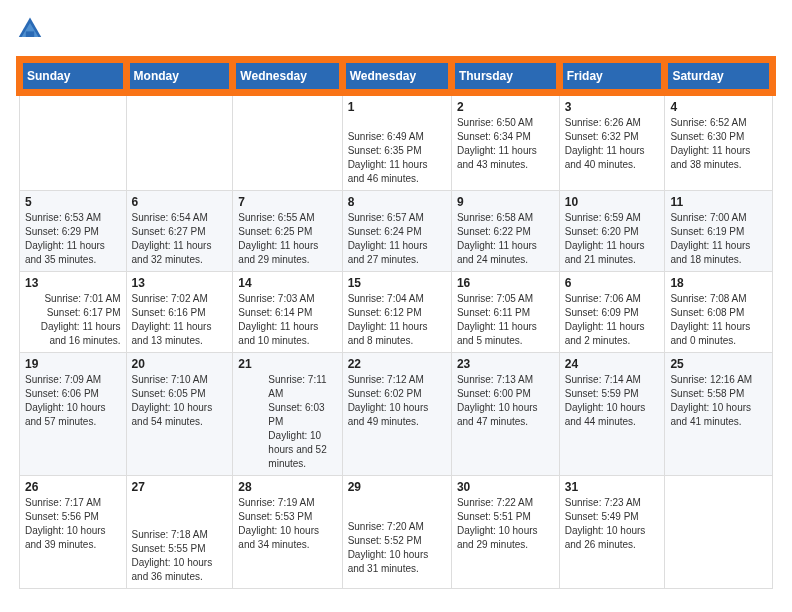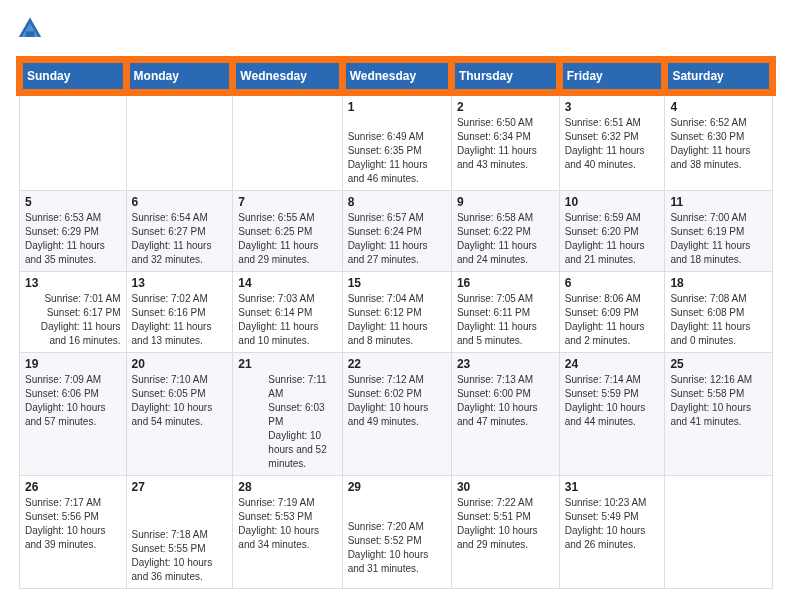--- a/index.html
+++ b/index.html
@@ -135,21 +135,21 @@
 Daylight: 11 hours and 46 minutes.</div>
         </td>
         <td>
           <span class="day-number">2</span>
           <div class="day-info" style="white-space: pre-line;">Sunrise: 6:50 AM
 Sunset: 6:34 PM
 Daylight: 11 hours and 43 minutes.</div>
         </td>
         <td>
           <span class="day-number">3</span>
-          <div class="day-info" style="white-space: pre-line;">Sunrise: 6:51 AM
+          <div class="day-info" style="white-space: pre-line;">Sunrise: 6:26 AM
 Sunset: 6:32 PM
 Daylight: 11 hours and 40 minutes.</div>
         </td>
         <td>
           <span class="day-number">4</span>
           <div class="day-info" style="white-space: pre-line;">Sunrise: 6:52 AM
 Sunset: 6:30 PM
 Daylight: 11 hours and 38 minutes.</div>
         </td>
       </tr>
@@ -223,21 +223,21 @@
 Daylight: 11 hours and 8 minutes.</div>
         </td>
         <td>
           <span class="day-number">16</span>
           <div class="day-info" style="white-space: pre-line;">Sunrise: 7:05 AM
 Sunset: 6:11 PM
 Daylight: 11 hours and 5 minutes.</div>
         </td>
         <td>
           <span class="day-number">6</span>
-          <div class="day-info" style="white-space: pre-line;">Sunrise: 8:06 AM
+          <div class="day-info" style="white-space: pre-line;">Sunrise: 7:06 AM
 Sunset: 6:09 PM
 Daylight: 11 hours and 2 minutes.</div>
         </td>
         <td>
           <span class="day-number">18</span>
           <div class="day-info" style="white-space: pre-line;">Sunrise: 7:08 AM
 Sunset: 6:08 PM
 Daylight: 11 hours and 0 minutes.</div>
         </td>
       </tr>
@@ -311,20 +311,20 @@
 Daylight: 10 hours and 31 minutes.</div>
         </td>
         <td>
           <span class="day-number">30</span>
           <div class="day-info" style="white-space: pre-line;">Sunrise: 7:22 AM
 Sunset: 5:51 PM
 Daylight: 10 hours and 29 minutes.</div>
         </td>
         <td>
           <span class="day-number">31</span>
-          <div class="day-info" style="white-space: pre-line;">Sunrise: 10:23 AM
+          <div class="day-info" style="white-space: pre-line;">Sunrise: 7:23 AM
 Sunset: 5:49 PM
 Daylight: 10 hours and 26 minutes.</div>
         </td>
         <td class="empty-cell"></td>
       </tr>
     </tbody>
 </table>
 
 </body></html>

